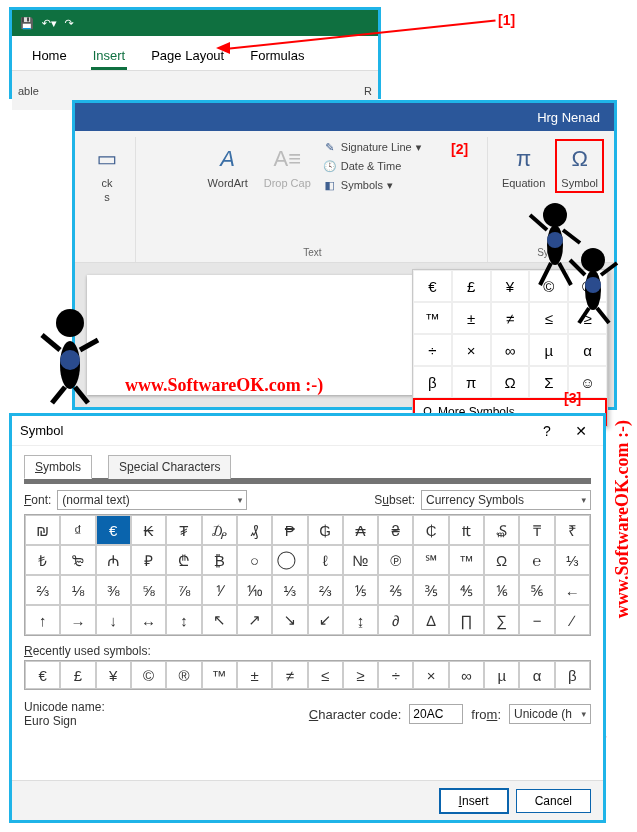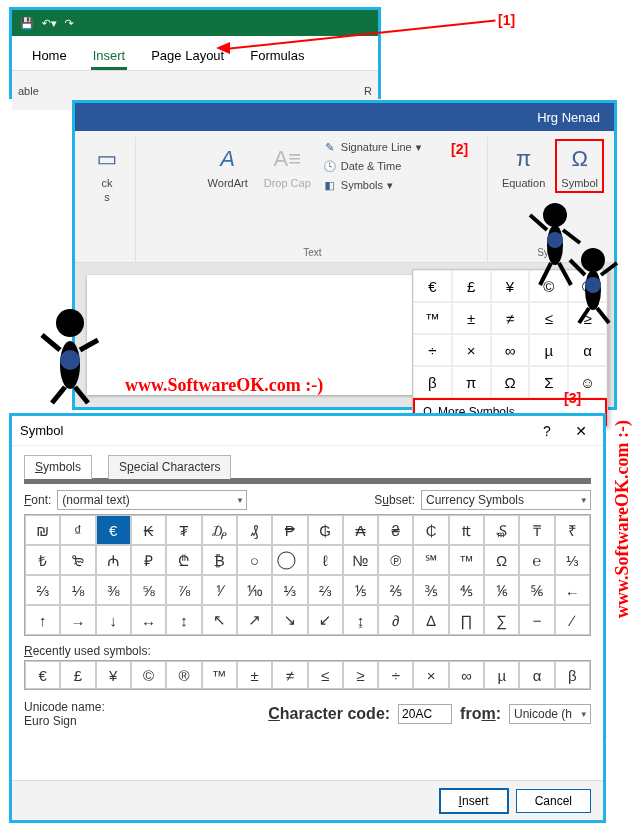--- a/index.html
+++ b/index.html
@@ -69,21 +69,21 @@
 .sel { border: 1px solid #aaa; height: 20px; padding: 0 4px; font-size: 12px; background: #fff; display: flex; align-items: center; justify-content: space-between; cursor: pointer; }
 .sel::after { content: "▾"; font-size: 9px; color: #555; margin-left: 4px; }
 .chargrid { border: 1px solid #aaa; display: grid; grid-template-columns: repeat(16, 1fr); margin-bottom: 6px; }
 .chargrid div { border: 0.5px solid #ccc; height: 30px; display: flex; align-items: center; justify-content: center; font-size: 15px; cursor: pointer; }
 .chargrid div.sel-cell { background: #0a64ad; color: #fff; }
 .recent-label { font-size: 12px; margin: 2px 0; }
 .recentgrid { border: 1px solid #aaa; display: grid; grid-template-columns: repeat(16, 1fr); margin-bottom: 6px; }
 .recentgrid div { border: 0.5px solid #ccc; height: 28px; display: flex; align-items: center; justify-content: center; font-size: 15px; cursor: pointer; }
 .inforow { display: flex; align-items: center; gap: 8px; margin-top: 4px; }
 .inforow .uni { flex: 1; font-size: 12px; }
-.inforow .ccode-lbl { font-size: 16px; font-weight: bold; }
+.inforow .ccode-lbl { font-size: 13px; }
 .inforow input { border: 1px solid #aaa; height: 20px; width: 54px; font-size: 12px; padding: 0 3px; }
 .btnrow { display: flex; align-items: center; gap: 8px; margin-top: 8px; }
 .btnrow button { border: 1px solid #aaa; background: #f2f2f2; padding: 3px 10px; font-size: 12px; cursor: pointer; }
 .btnrow .sk { font-size: 12px; color: #333; }
 .dlg-footer { border-top: 1px solid #ddd; background: #f3f3f3; height: 40px; display: flex; align-items: center; justify-content: flex-end; padding: 0 12px; gap: 8px; }
 .dlg-footer button { border: 1px solid #0a64ad; background: #fff; padding: 4px 18px; font-size: 12px; cursor: pointer; }
 .dlg-footer button.primary { outline: 1px solid #0a64ad; }
 .u { text-decoration: underline; }
 </style>
 </head>

